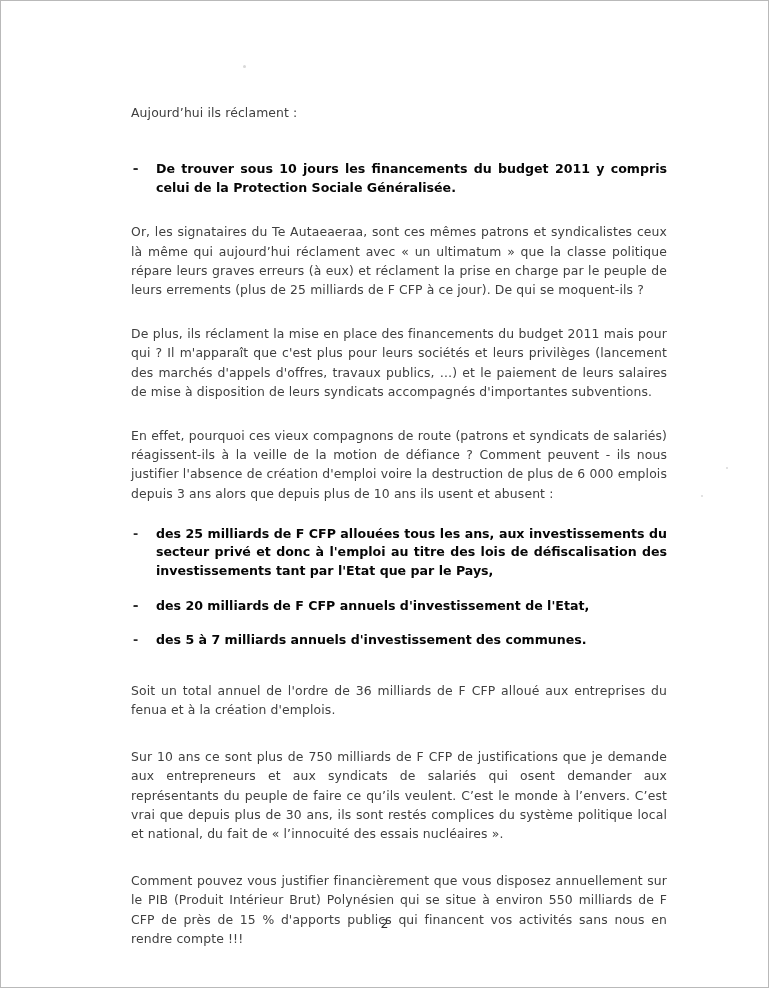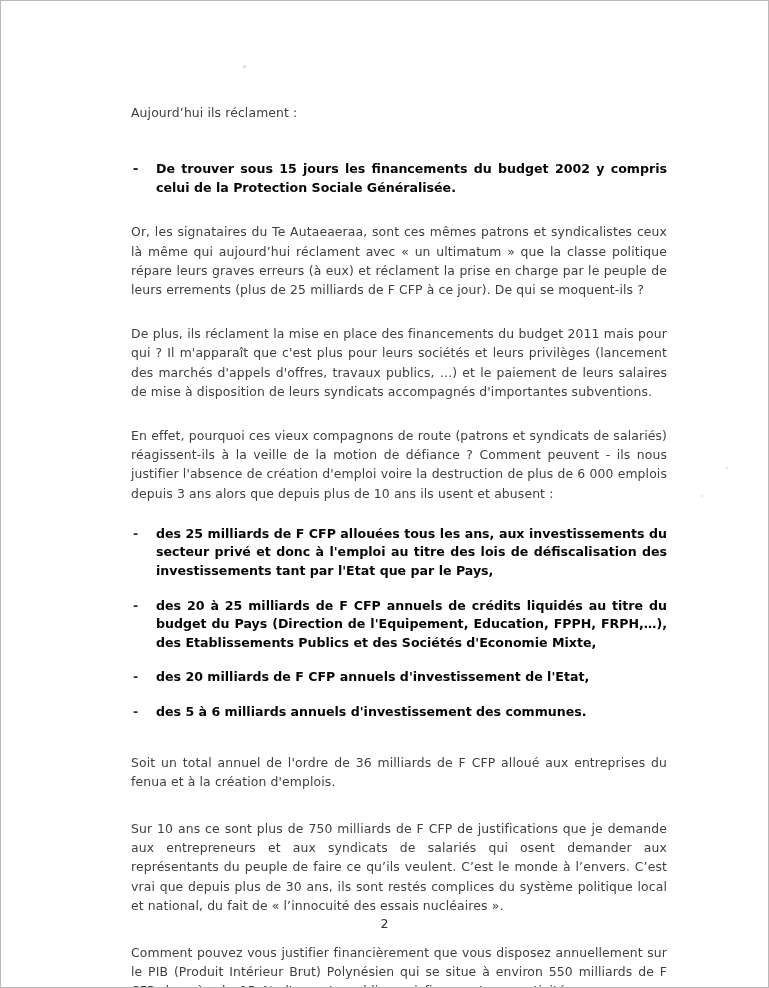--- a/index.html
+++ b/index.html
@@ -114,21 +114,21 @@
       <p class="para">Aujourd’hui ils réclament :</p>
 
       <div class="gap-lg"></div>
 
       <ul class="bullets bullets-block-1">
         <li>
           <span class="dash">-</span>
         </li>
         <li>
           <span class="dash">-</span>
-          <span>De trouver sous 15 jours les financements du budget 2002 y compris celui de la Protection Sociale Généralisée.</span>
+          <span>De trouver sous 10 jours les financements du budget 2011 y compris celui de la Protection Sociale Généralisée.</span>
         </li>
       </ul>
 
       <div class="gap-md"></div>
 
       <p class="para">Or, les signataires du Te Autaeaeraa, sont ces mêmes patrons et syndicalistes ceux là même qui aujourd’hui réclament avec « un ultimatum » que la classe politique répare leurs  graves erreurs (à eux) et réclament la prise en charge par le peuple de leurs errements (plus de 25 milliards de F CFP à ce jour). De qui se moquent-ils ?</p>
 
       <div class="gap-md"></div>
 
       <p class="para">De plus, ils réclament la mise en place des financements du budget 2011 mais pour qui ? Il m'apparaît que c'est plus pour leurs sociétés et leurs privilèges (lancement des marchés d'appels d'offres, travaux publics, …) et le paiement de leurs salaires de mise à disposition de leurs syndicats accompagnés d'importantes subventions.</p>
@@ -139,29 +139,28 @@
 
       <div class="gap-lg"></div>
 
       <ul class="bullets bullets-block-2">
         <li>
           <span class="dash">-</span>
           <span>des 25 milliards de F CFP allouées tous les ans, aux investissements du secteur privé et donc à l'emploi au titre des lois de défiscalisation des investissements tant par l'Etat que par le Pays,</span>
         </li>
         <li>
           <span class="dash">-</span>
-          <span>des 20 à 25 milliards de F CFP annuels de crédits liquidés au titre du budget du Pays (Direction de l'Equipement, Education, FPPH, FRPH,…), des Etablissements Publics et des Sociétés d'Economie Mixte,</span>
         </li>
         <li>
           <span class="dash">-</span>
           <span>des 20 milliards de F CFP annuels d'investissement de l'Etat,</span>
         </li>
         <li>
           <span class="dash">-</span>
-          <span>des 5 à 6 milliards annuels d'investissement des communes.</span>
+          <span>des 5 à 7 milliards annuels d'investissement des communes.</span>
         </li>
       </ul>
 
       <div class="gap-xl"></div>
 
       <p class="para">Soit un total annuel de l'ordre de 36 milliards de F CFP alloué aux entreprises du fenua et à la création d'emplois.</p>
 
       <div class="gap-lg"></div>
 
       <p class="para">Sur 10 ans ce sont plus de 750 milliards de F CFP de justifications que je demande aux entrepreneurs et aux syndicats de salariés qui osent demander aux représentants du peuple de faire ce qu’ils veulent. C’est le monde à l’envers. C’est vrai que depuis plus de 30 ans, ils sont restés complices du système politique local et national, du fait de « l’innocuité des essais nucléaires ».</p>

